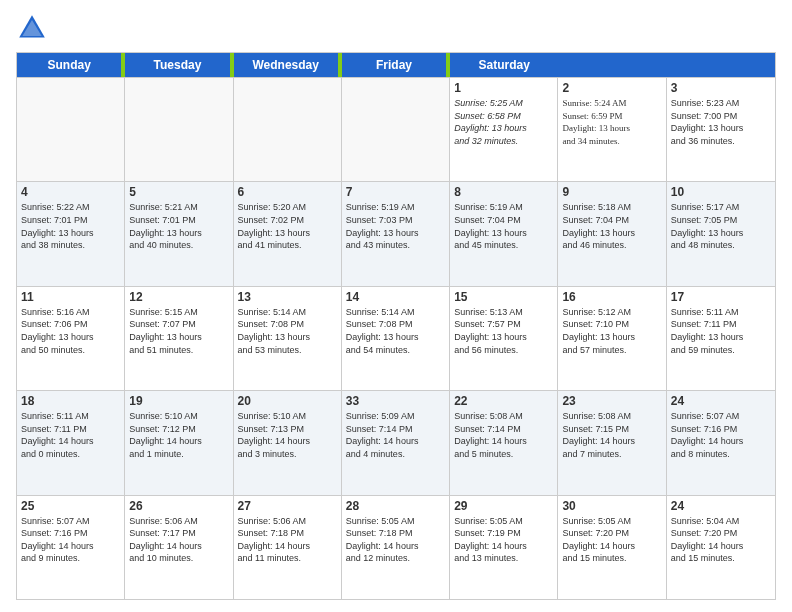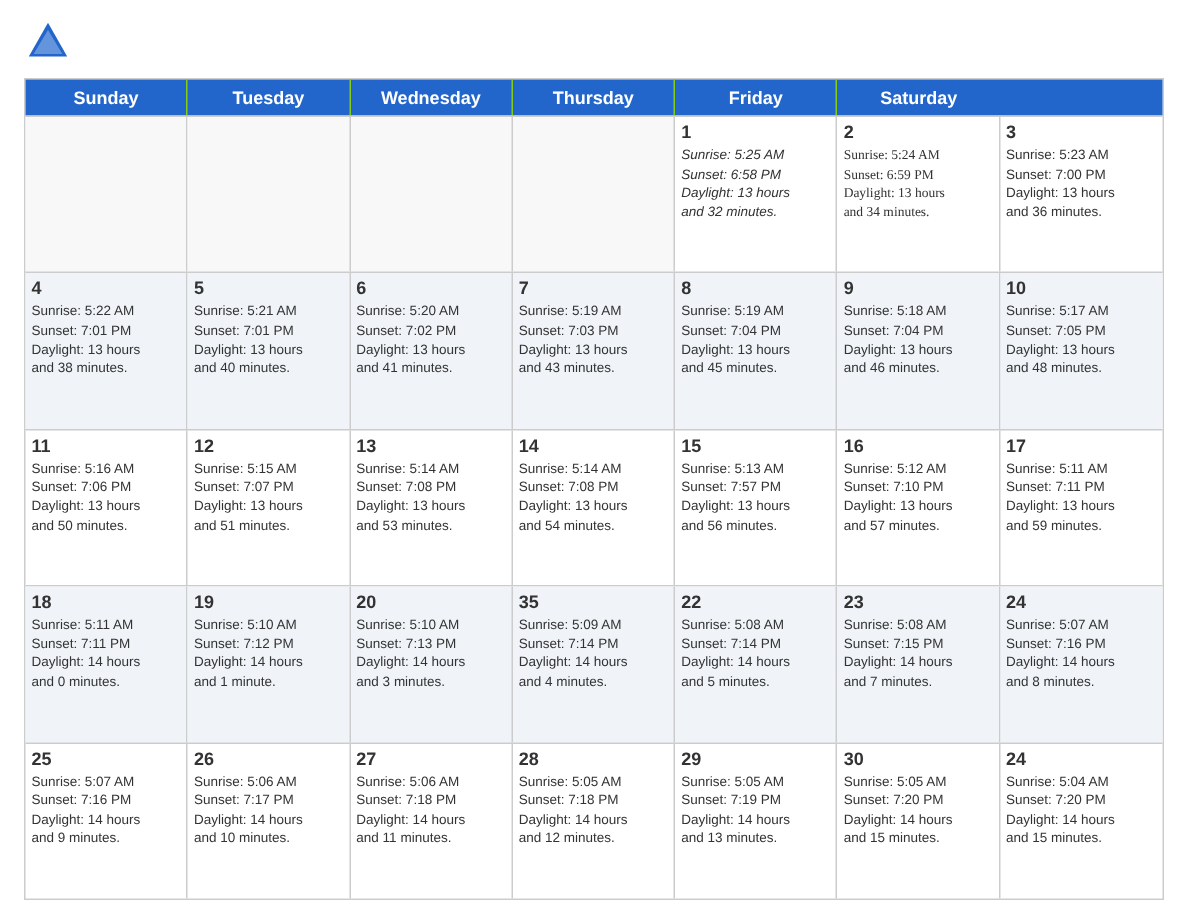--- a/index.html
+++ b/index.html
@@ -64,21 +64,21 @@
       display: grid;
       grid-template-columns: repeat(7, 1fr);
       background: #2266cc;
     }
     .cal-header-cell {
       color: #fff;
       font-size: 12px;
       font-weight: bold;
       text-align: center;
       padding: 5px 2px;
-      border-right: 1px solid #84cc16;
+      border-right: 4px solid #84cc16;
     }
     .cal-header-cell:last-child { border-right: none; }
     .cal-body {
       flex: 1;
       display: flex;
       flex-direction: column;
     }
     .cal-week {
       display: grid;
       grid-template-columns: repeat(7, 1fr);
@@ -129,21 +129,20 @@
       <div class="main-title"></div>
       <div class="subtitle"></div>
     </div>
   </div>
 
   <div class="calendar">
     <div class="cal-header-row">
     <div class="cal-header-cell">Sunday</div>
         <div class="cal-header-cell">Tuesday</div>
         <div class="cal-header-cell">Wednesday</div>
-        <div class="cal-header-cell">Thursday</div>
         <div class="cal-header-cell">Friday</div>
         <div class="cal-header-cell">Saturday</div>
       </div>
     <div class="cal-body">
     <div class="cal-week">
           <div class="cal-cell empty"></div>
           <div class="cal-cell empty"></div>
           <div class="cal-cell empty"></div>
           <div class="cal-cell empty"></div>
           <div class="cal-cell">
@@ -286,21 +285,21 @@
 and 1 minute.</div>
           </div>
           <div class="cal-cell alt-row">
             <div class="day-num">20</div>
             <div class="day-info" style="white-space: pre-line;">Sunrise: 5:10 AM
 Sunset: 7:13 PM
 Daylight: 14 hours
 and 3 minutes.</div>
           </div>
           <div class="cal-cell alt-row">
-            <div class="day-num">35</div>
+            <div class="day-num">33</div>
             <div class="day-info" style="white-space: pre-line;">Sunrise: 5:09 AM
 Sunset: 7:14 PM
 Daylight: 14 hours
 and 4 minutes.</div>
           </div>
           <div class="cal-cell alt-row">
             <div class="day-num">22</div>
             <div class="day-info" style="white-space: pre-line;">Sunrise: 5:08 AM
 Sunset: 7:14 PM
 Daylight: 14 hours

